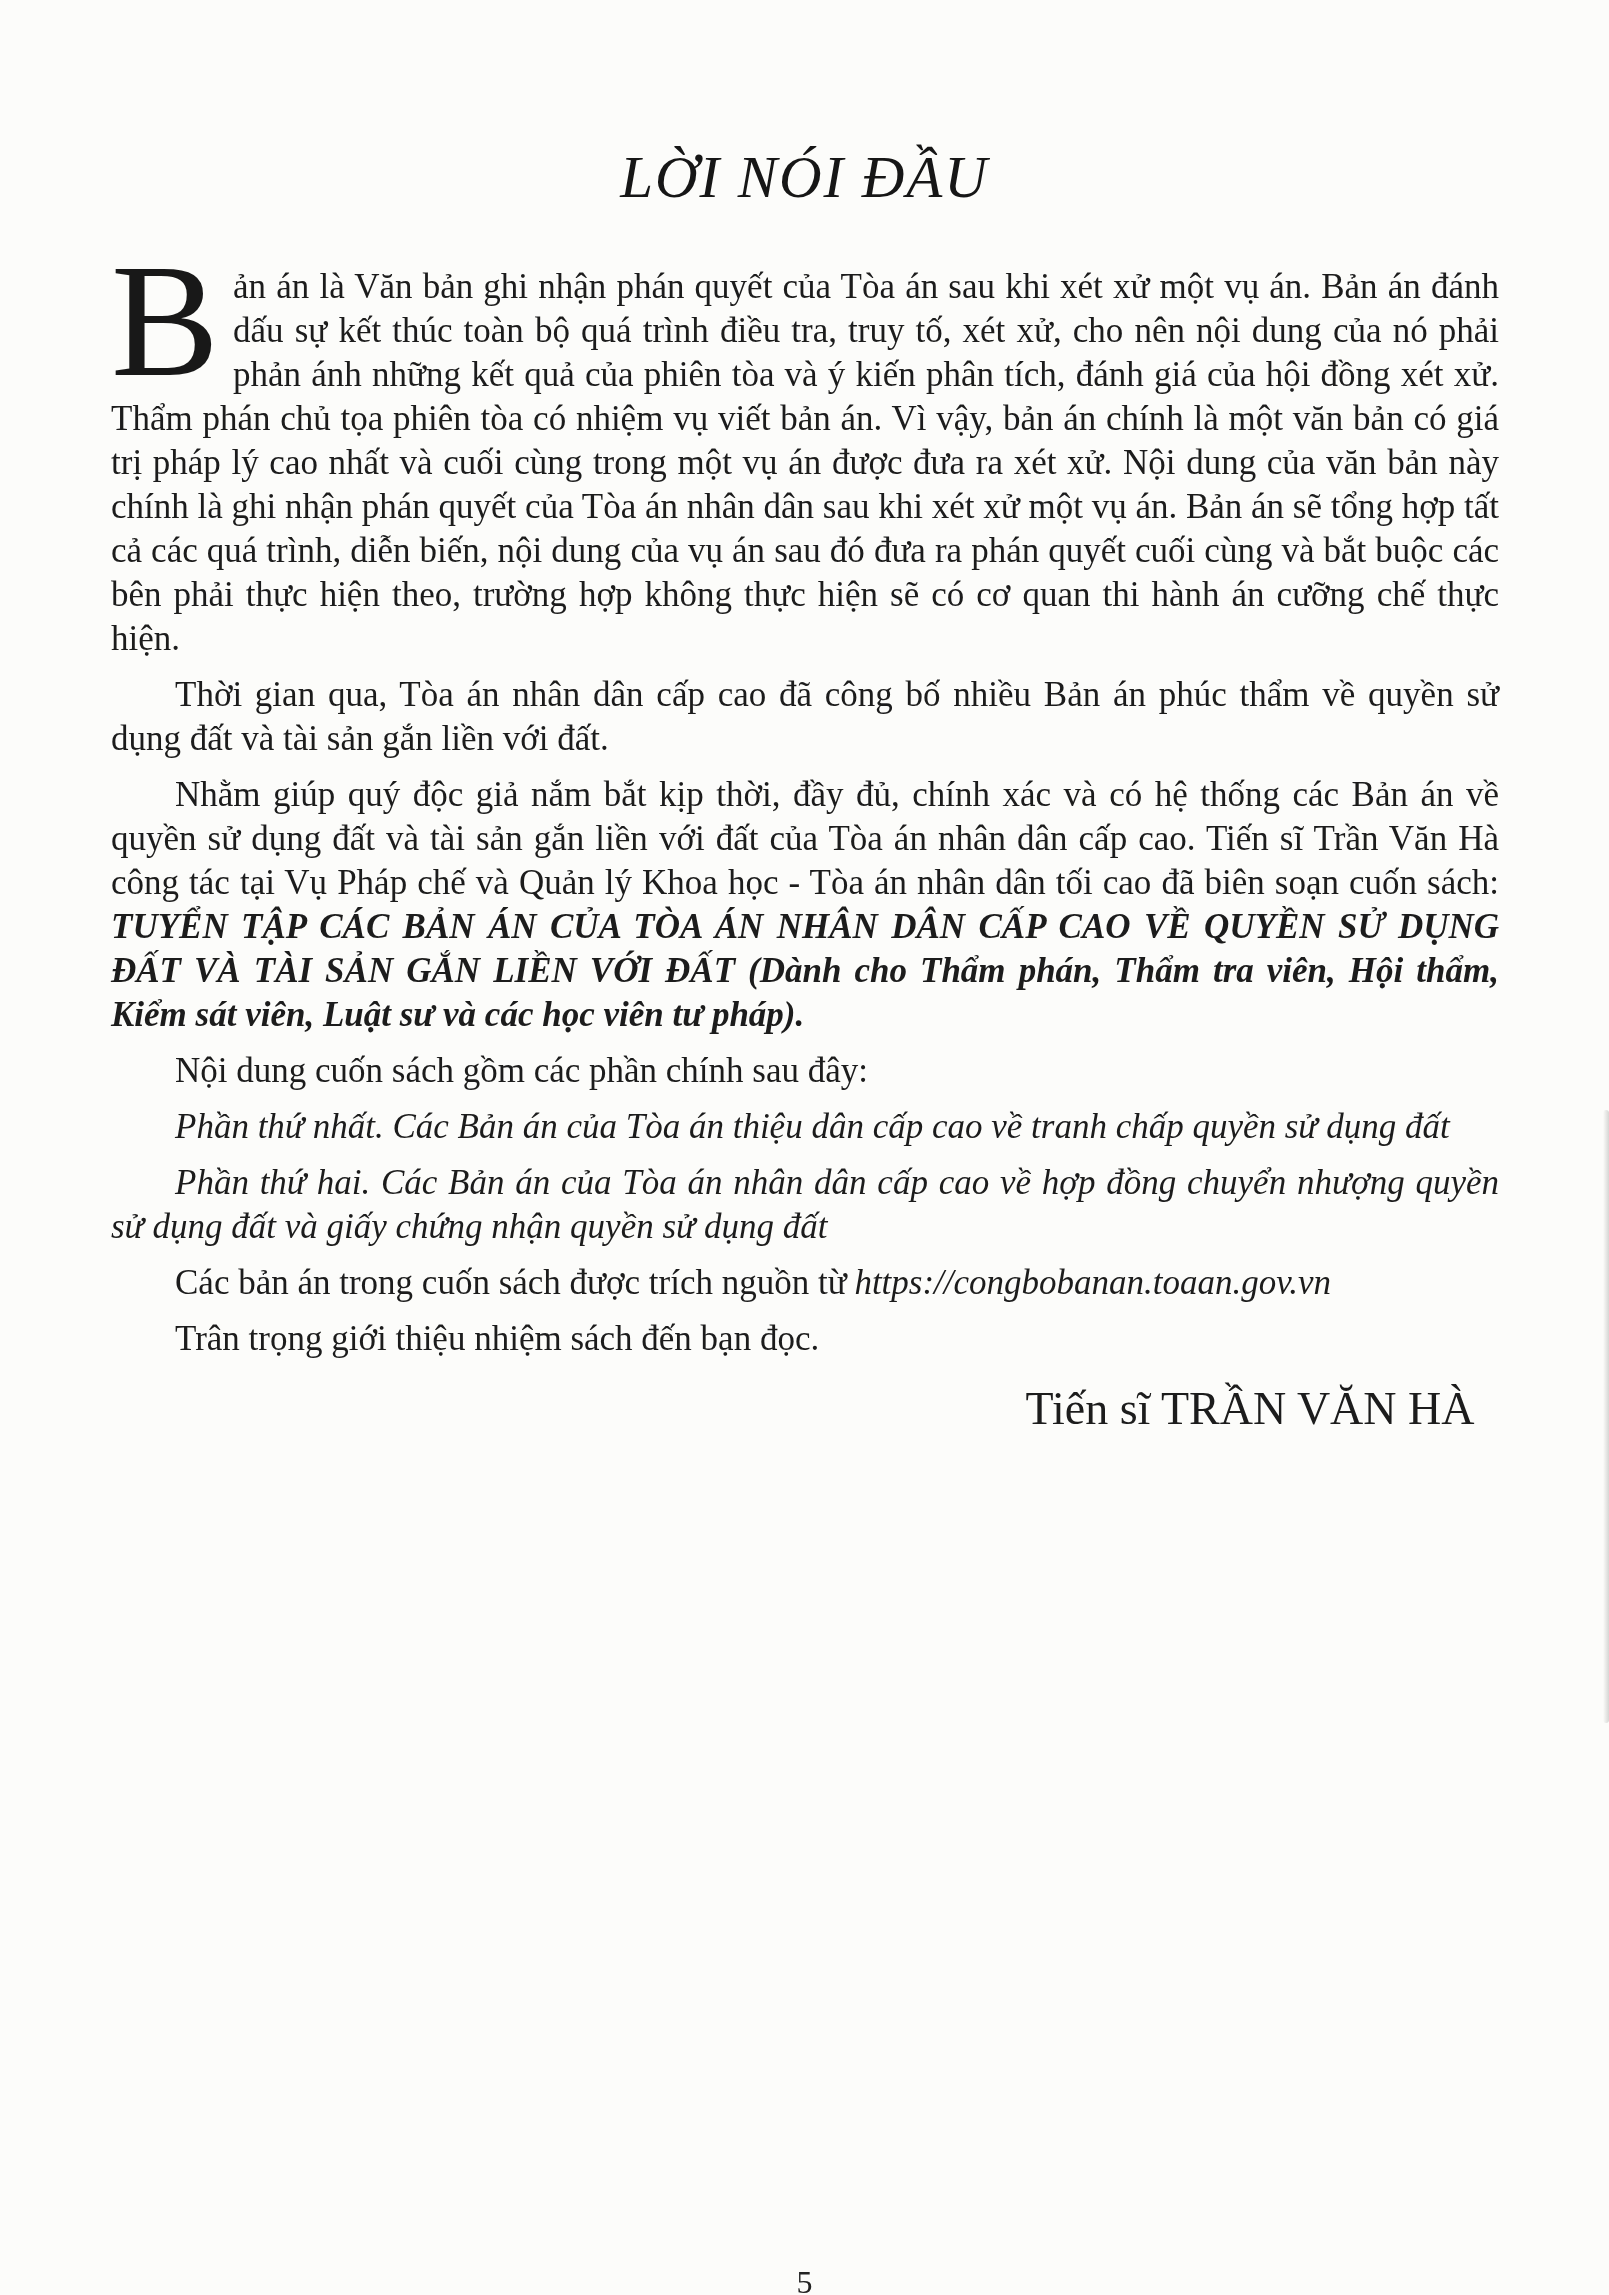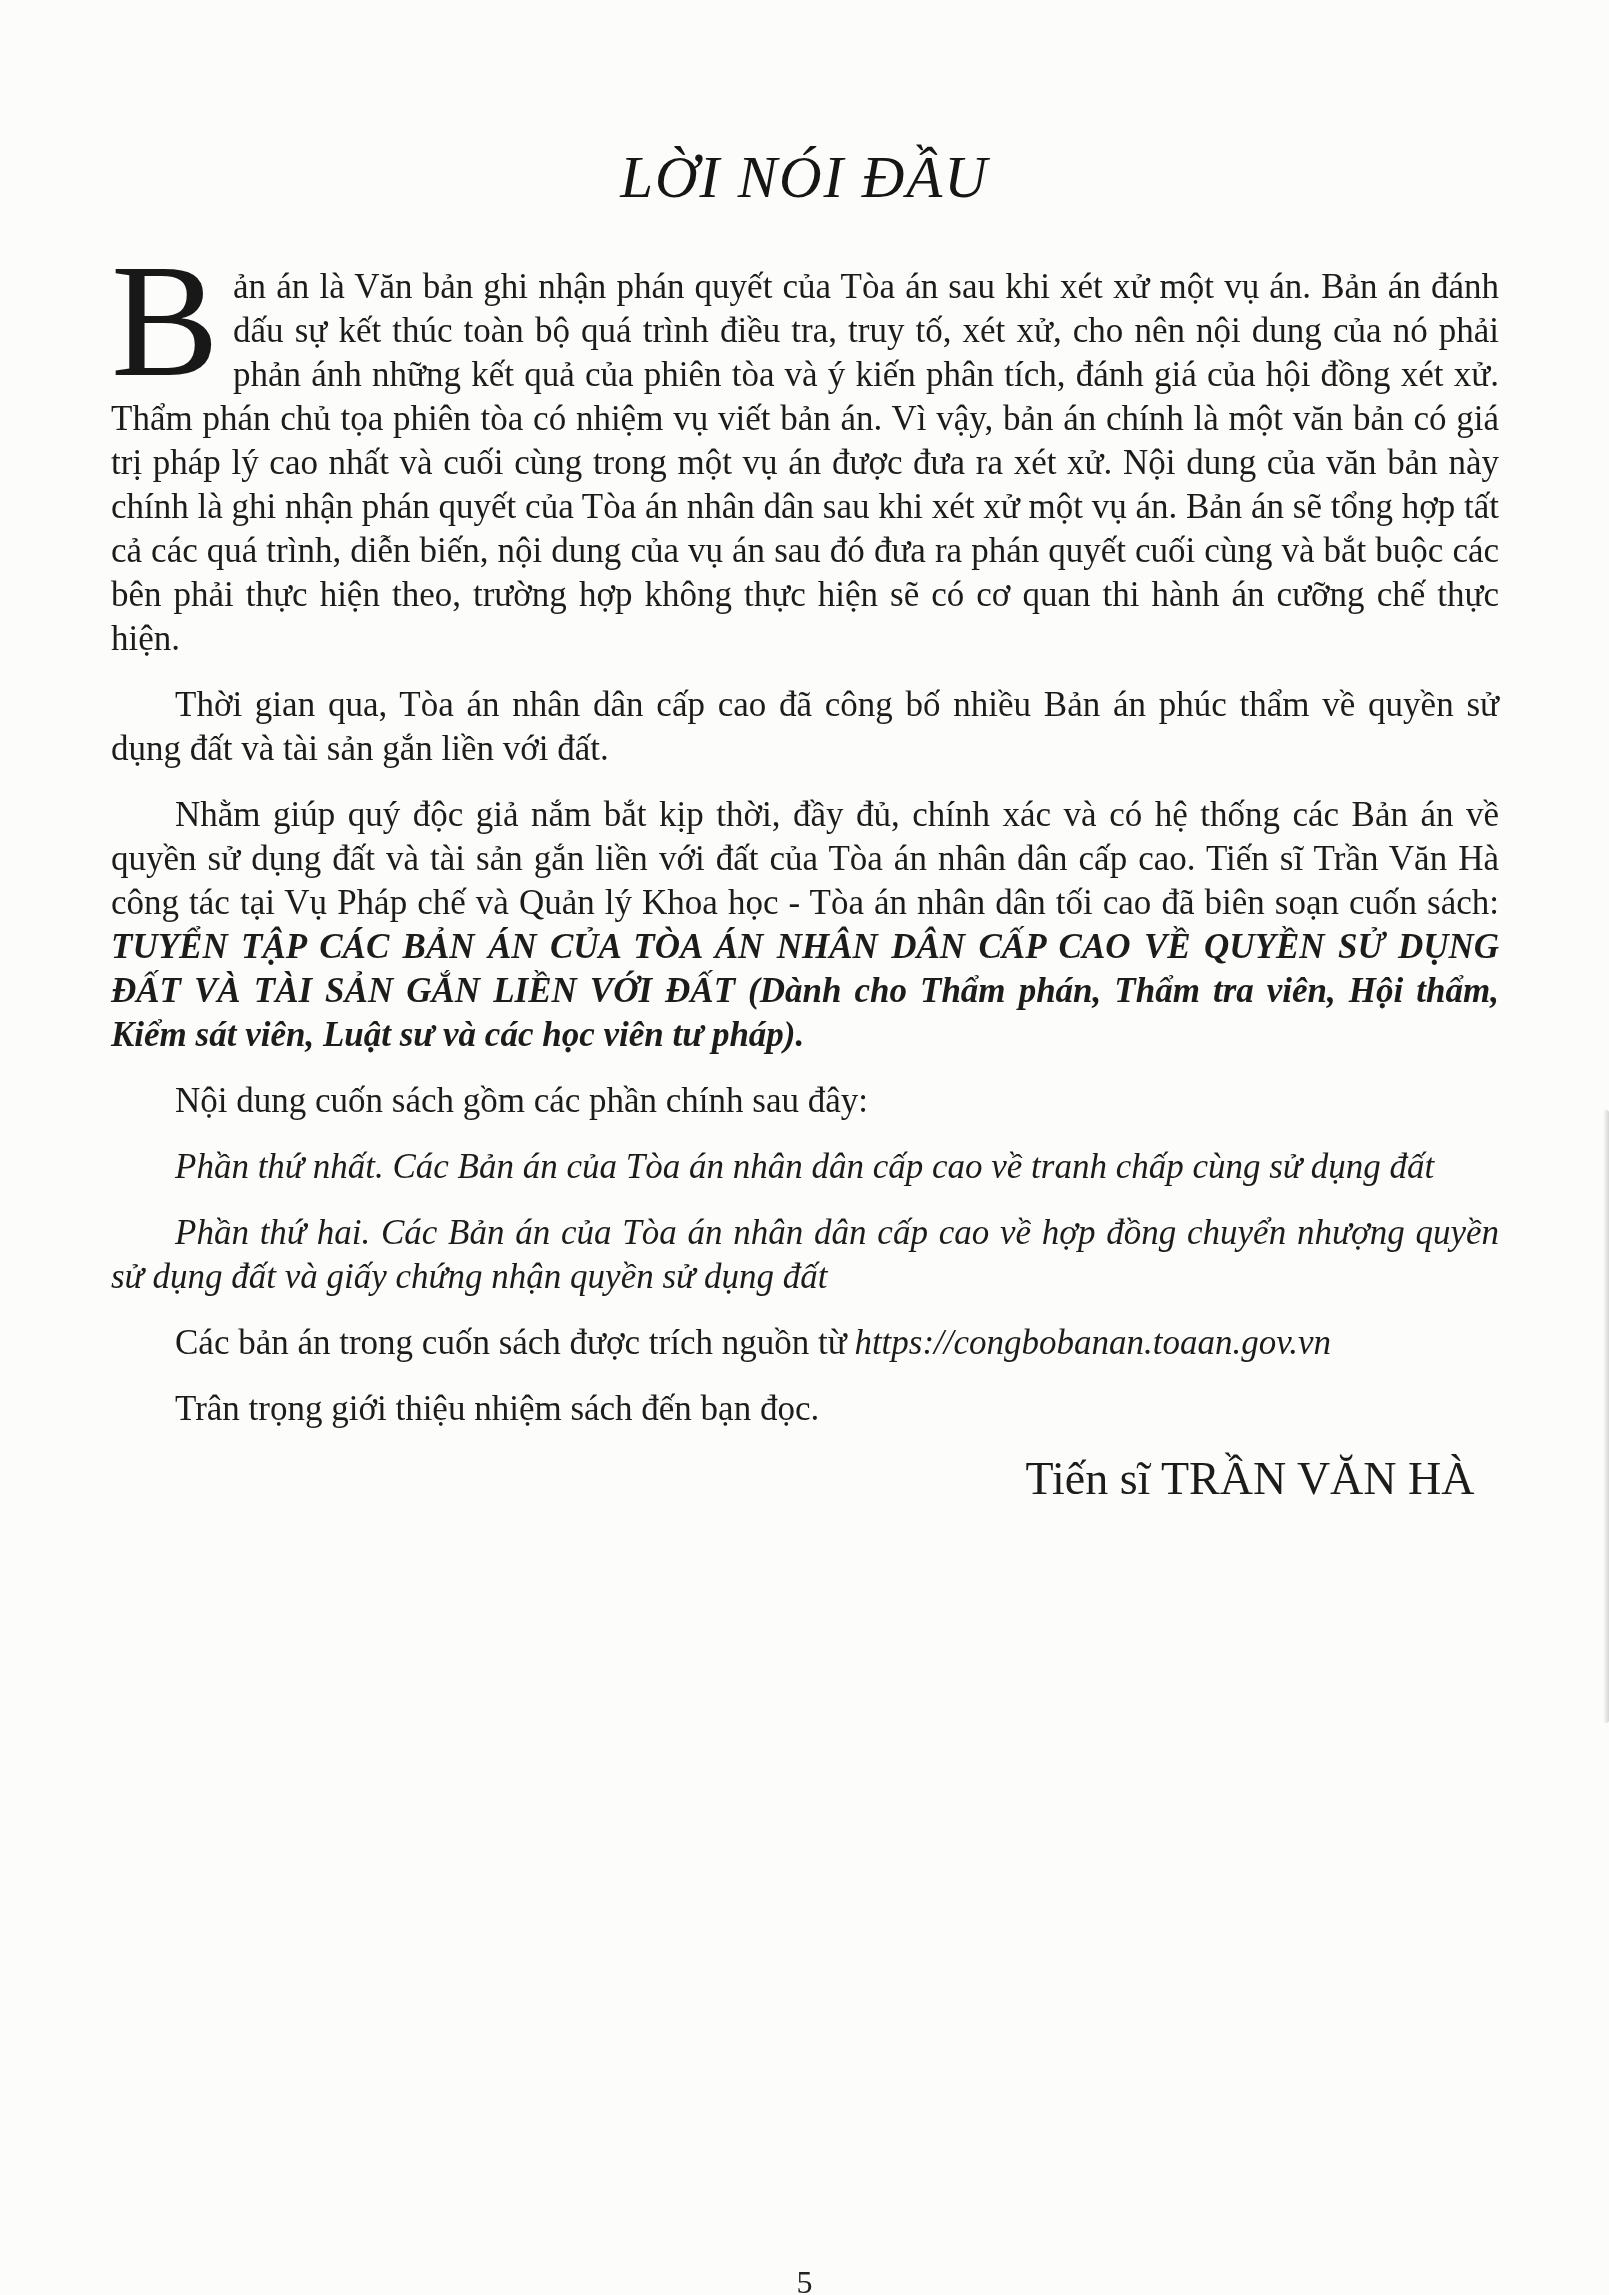--- a/index.html
+++ b/index.html
@@ -35,21 +35,21 @@
 
   .content {
     margin:53px 110px 0 111px;
     font-size:35px;
     line-height:44px;
     text-align:justify;
   }
 
   .para {
     text-indent:64px;
-    margin-top:22px;
+    margin-top:12px;
   }
 
   .para.first {
     text-indent:0;
     margin-top:0;
   }
 
   .drop-cap {
     float:left;
     height:128px;
@@ -110,21 +110,21 @@
   <main class="content">
 
     <p class="para first"><span class="drop-cap">B</span><span>ản án là Văn bản ghi nhận phán quyết của Tòa án sau khi xét xử một vụ án. Bản án đánh dấu sự kết thúc toàn bộ quá trình điều tra, truy tố, xét xử, cho nên nội dung của nó phải phản ánh những kết quả của phiên tòa và ý kiến phân tích, đánh giá của hội đồng xét xử. Thẩm phán chủ tọa phiên tòa có nhiệm vụ viết bản án. Vì vậy, bản án chính là một văn bản có giá trị pháp lý cao nhất và cuối cùng trong một vụ án được đưa ra xét xử. Nội dung của văn bản này chính là ghi nhận phán quyết của Tòa án nhân dân sau khi xét xử một vụ án. Bản án sẽ tổng hợp tất cả các quá trình, diễn biến, nội dung của vụ án sau đó đưa ra phán quyết cuối cùng và bắt buộc các bên phải thực hiện theo, trường hợp không thực hiện sẽ có cơ quan thi hành án cưỡng chế thực hiện.</span></p>
 
     <p class="para">Thời gian qua, Tòa án nhân dân cấp cao đã công bố nhiều Bản án phúc thẩm về quyền sử dụng đất và tài sản gắn liền với đất.</p>
 
     <p class="para"><span>Nhằm giúp quý độc giả nắm bắt kịp thời, đầy đủ, chính xác và có hệ thống các Bản án về quyền sử dụng đất và tài sản gắn liền với đất của Tòa án nhân dân cấp cao. Tiến sĩ Trần Văn Hà công tác tại Vụ Pháp chế và Quản lý Khoa học - Tòa án nhân dân tối cao đã biên soạn cuốn sách: </span><span class="emph">TUYỂN TẬP CÁC BẢN ÁN CỦA TÒA ÁN NHÂN DÂN CẤP CAO VỀ QUYỀN SỬ DỤNG ĐẤT VÀ TÀI SẢN GẮN LIỀN VỚI ĐẤT </span><span class="emph">(Dành cho Thẩm phán, Thẩm tra viên, Hội thẩm, Kiểm sát viên, Luật sư và các học viên tư pháp).</span></p>
 
     <p class="para">Nội dung cuốn sách gồm các phần chính sau đây:</p>
 
-    <p class="para italic">Phần thứ nhất. Các Bản án của Tòa án nhân dân cấp cao về tranh chấp cùng sử dụng đất</p>
+    <p class="para italic">Phần thứ nhất. Các Bản án của Tòa án thiệu dân cấp cao về tranh chấp quyền sử dụng đất</p>
 
     <p class="para italic">Phần thứ hai. Các Bản án của Tòa án nhân dân cấp cao về hợp đồng chuyển nhượng quyền sử dụng đất và giấy chứng nhận quyền sử dụng đất</p>
 
 
     <p class="para"><span>Các bản án trong cuốn sách được trích nguồn từ</span><span class="italic source-url">https://congbobanan.toaan.gov.vn</span></p>
 
     <p class="para">Trân trọng giới thiệu nhiệm sách đến bạn đọc.</p>
 
     <div class="signature">Tiến sĩ TRẦN VĂN HÀ</div>
 

